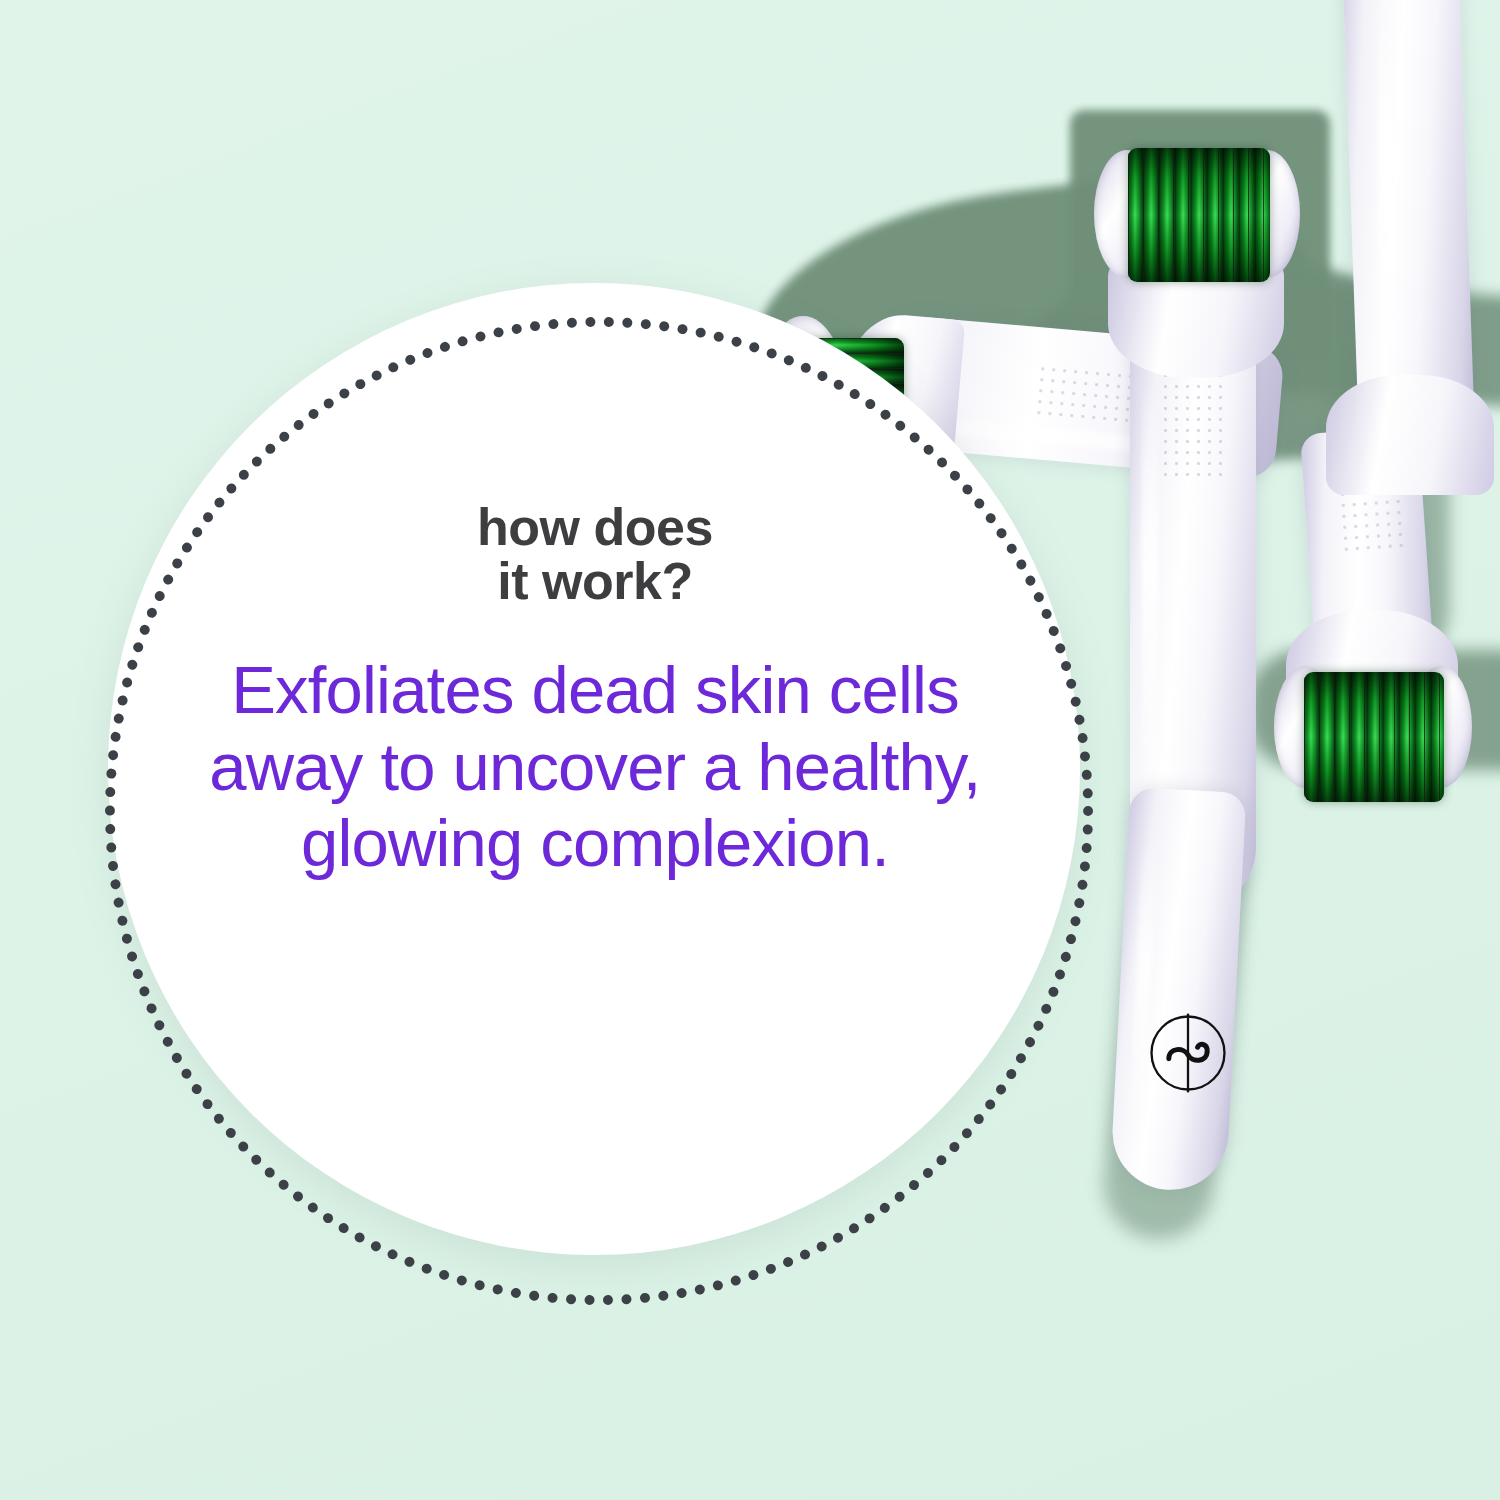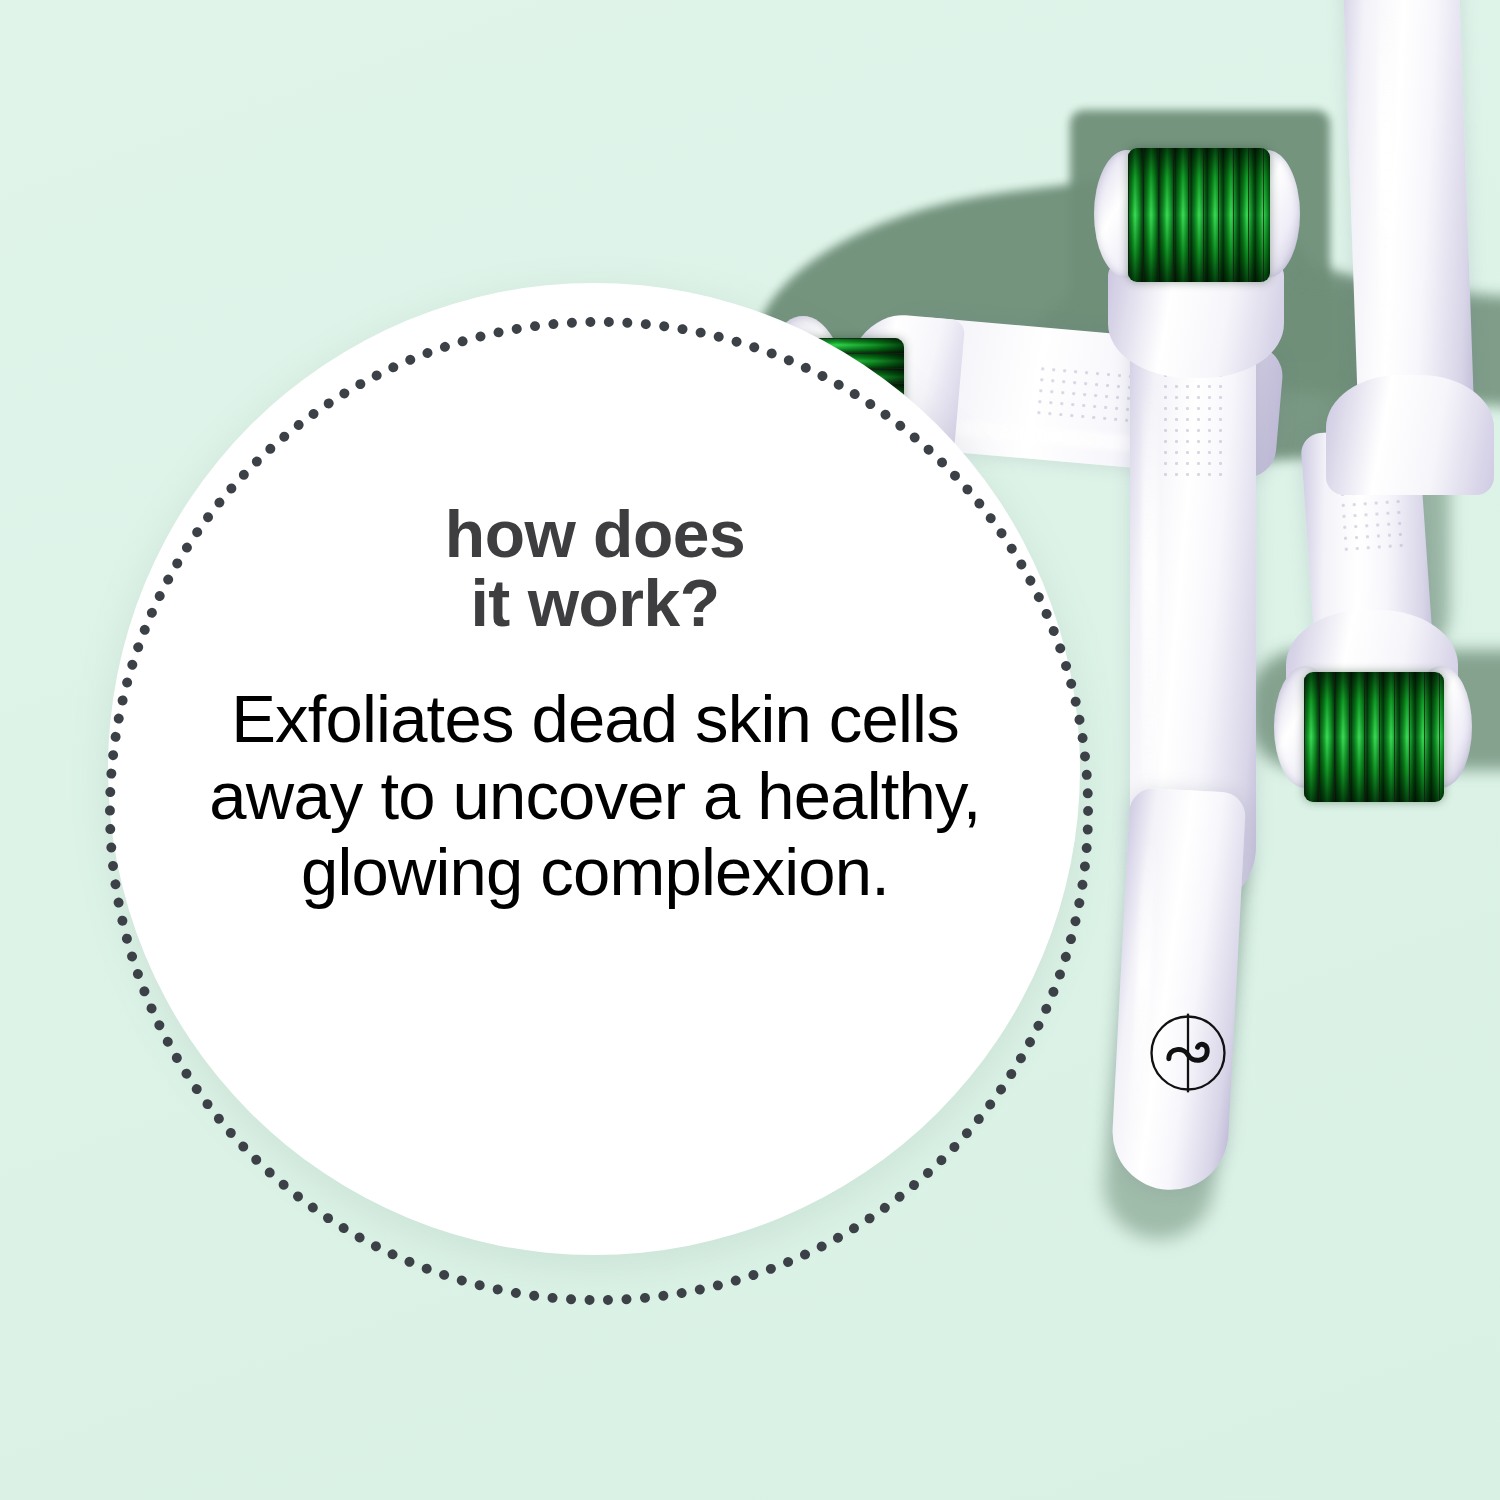--- a/index.html
+++ b/index.html
@@ -177,34 +177,34 @@
   
   .copy {
     position: absolute;
     left: 185px;
     top: 500px;
     width: 820px;
     text-align: center;
     color: #3e3e40;
   }
   .headline {
-    font-size: 66px;
+    font-size: 52px;
     font-weight: 700;
     line-height: 1.04;
     letter-spacing: -0.5px;
     margin: 0 0 44px 0;
     white-space: pre-line;
   }
   .body-copy {
     font-size: 67px;
     font-weight: 400;
     line-height: 1.14;
     letter-spacing: -0.8px;
     margin: 18px;
-    color: #000000;
+    color: #6d28d9;
   }
 </style>
 </head>
 <body>
 
 <div id="stage">
 
   <div class="bg"></div>
 
   <div class="photo">

